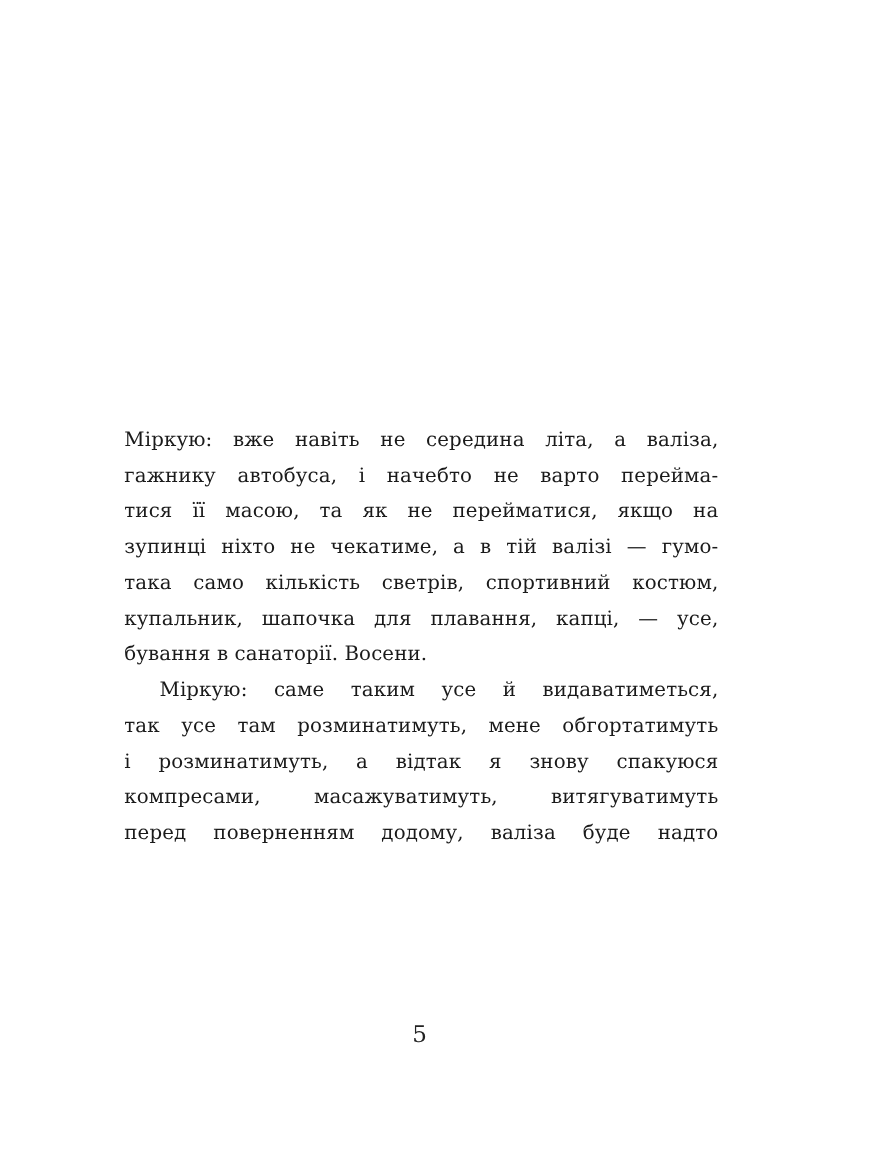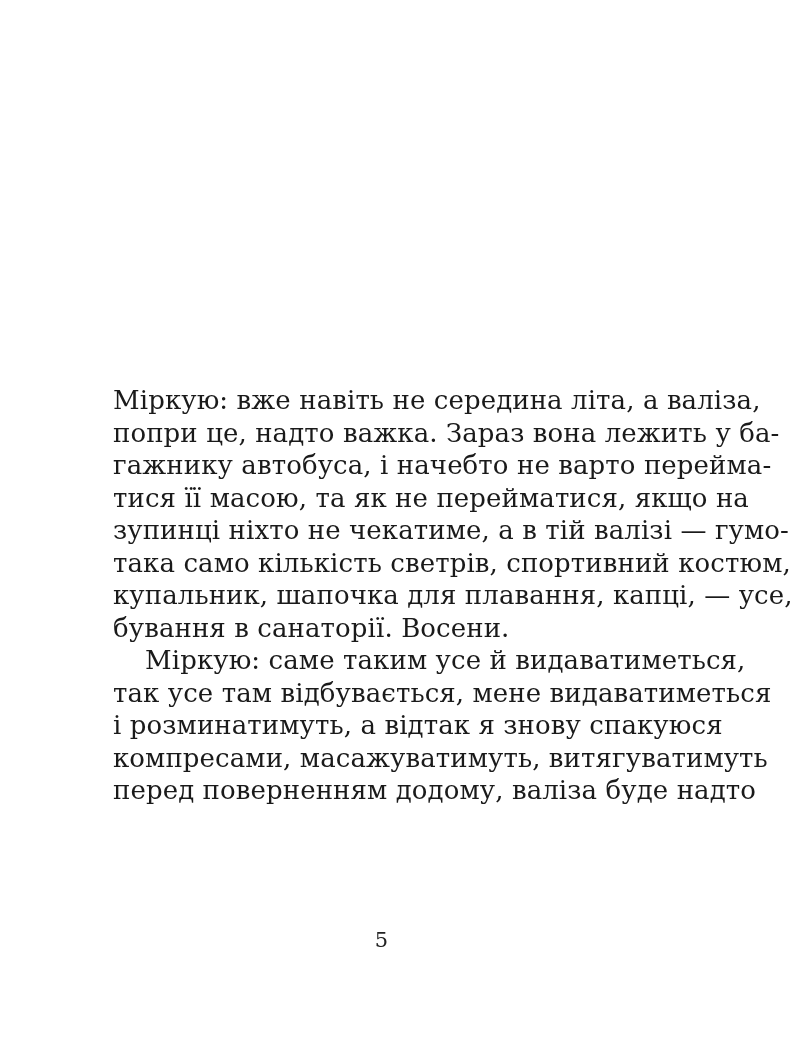--- a/index.html
+++ b/index.html
@@ -19,21 +19,21 @@
       width: 803px;
       height: 1050px;
       background: #ffffff;
     }
     .text-block {
       position: absolute;
       left: 113px;
       top: 384px;
       width: 540px;
       font-family: "DejaVu Serif", "Liberation Serif", serif;
-      font-size: 26px;
+      font-size: 18px;
       line-height: 32.5px;
       color: #1a1a1a;
       letter-spacing: 0.1px;
     }
     .line {
       display: block;
       white-space: nowrap;
       text-align: justify;
       text-align-last: justify;
       height: 32.5px;
@@ -55,30 +55,29 @@
       color: #222222;
     }
   </style>
 </head>
 <body>
 
 <div class="page">
   <div class="text-block">
     <div>
       <span class="line">Міркую: вже навіть не середина літа, а валіза,</span>
-      <span class="line">попри це, надто важка. Зараз вона лежить у ба-</span>
       <span class="line">гажнику автобуса, і начебто не варто перейма-</span>
       <span class="line">тися її масою, та як не перейматися, якщо на</span>
       <span class="line">зупинці ніхто не чекатиме, а в тій валізі — гумо-</span>
       <span class="line">така само кількість светрів, спортивний костюм,</span>
       <span class="line">купальник, шапочка для плавання, капці, — усе,</span>
       <span class="line last">бування в санаторії. Восени.</span>
     </div>
     <div>
       <span class="line indent">Міркую: саме таким усе й видаватиметься,</span>
-      <span class="line">так усе там відбувається, мене видаватиметься</span>
+      <span class="line">так усе там розминатимуть, мене обгортатимуть</span>
       <span class="line">і розминатимуть, а відтак я знову спакуюся</span>
       <span class="line">компресами, масажуватимуть, витягуватимуть</span>
       <span class="line">перед поверненням додому, валіза буде надто</span>
     </div>
   </div>
   <div class="page-number">5</div>
 </div>
 
 </body></html>

